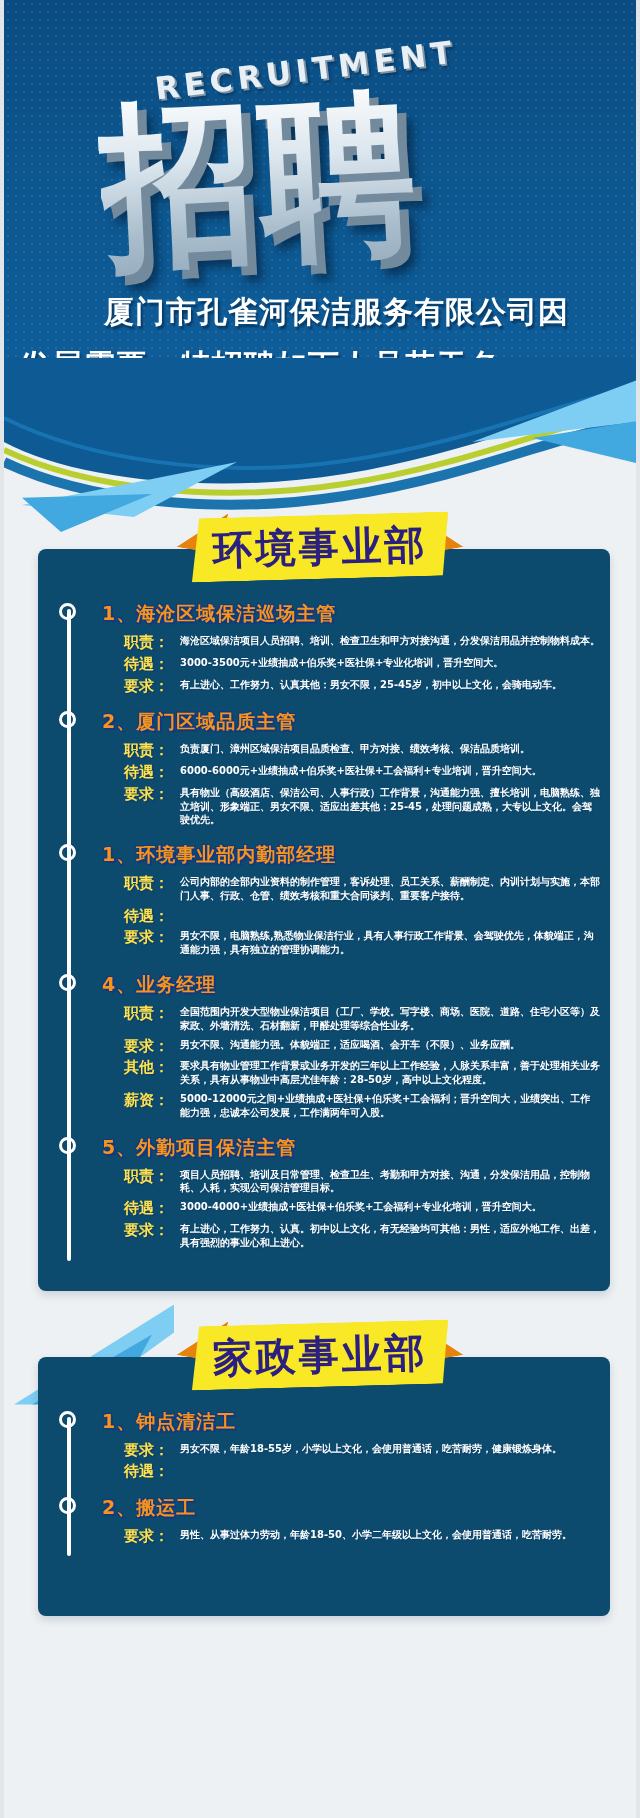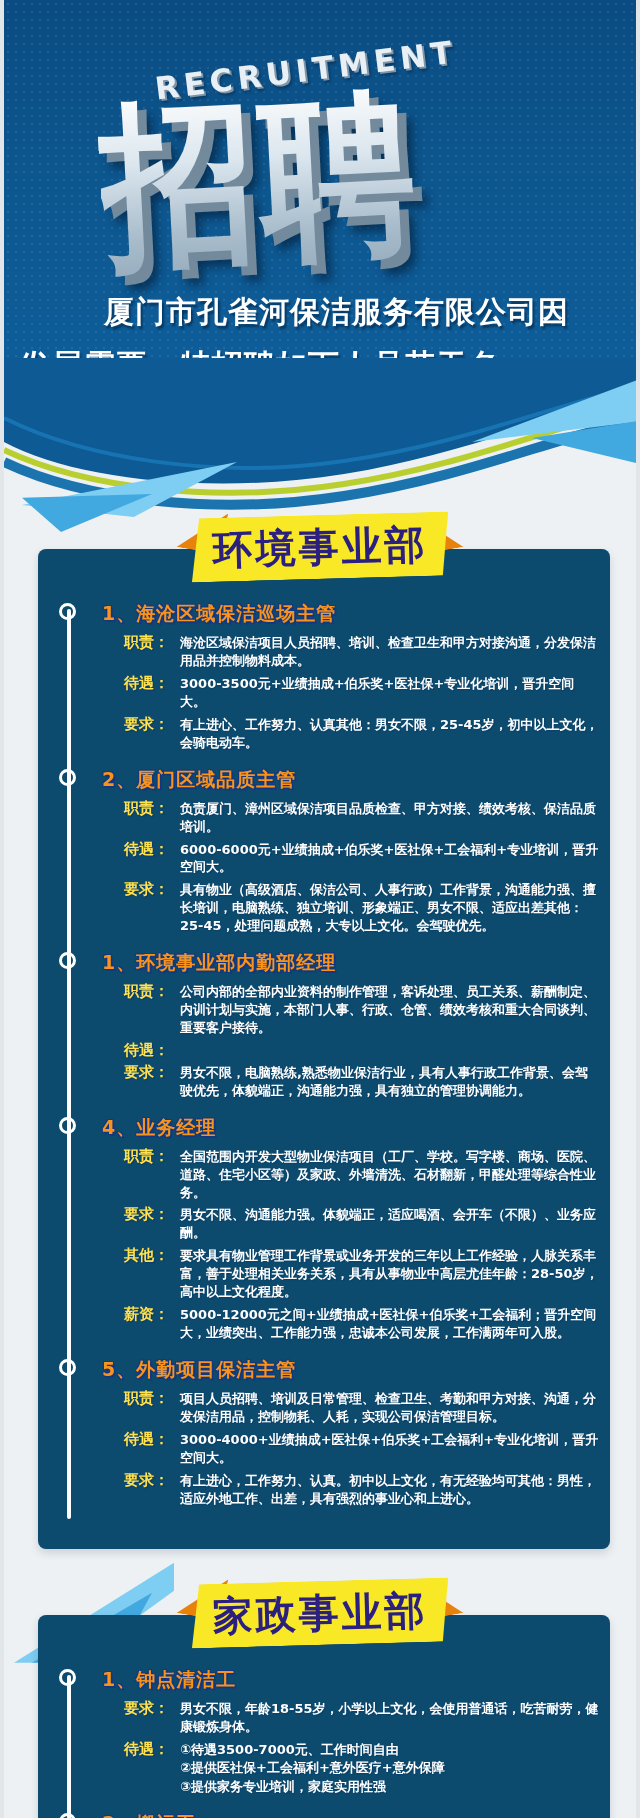--- a/index.html
+++ b/index.html
@@ -53,21 +53,21 @@
   .timeline{position:absolute;left:29px;top:60px;bottom:30px;width:4px;background:#fff;border-radius:2px;}
   .job{position:relative;margin-bottom:14px;}
   .job::before{content:'';position:absolute;left:-29px;top:2px;width:11px;height:11px;
     border:3px solid #fff;border-radius:50%;background:transparent;}
   .jtitle{margin-left:14px;font-size:19px;font-weight:900;color:#f8941d;letter-spacing:1px;
     text-shadow:-1px -1px 0 #14387f,1px -1px 0 #14387f,-1px 1px 0 #14387f,2px 2px 0 #14387f;
     margin-bottom:6px;}
   .field{display:flex;margin-bottom:3px;margin-left:36px;}
   .flabel{flex:none;width:56px;font-size:15px;font-weight:900;color:#ffe24d;
     text-shadow:1px 1px 1px rgba(15,45,95,.55);line-height:1.25;}
-  .fbody{flex:1;font-size:13px;font-weight:bold;color:#fff;line-height:1.38;
+  .fbody{flex:1;font-size:10px;font-weight:bold;color:#fff;line-height:1.38;
     text-shadow:1px 1px 1px rgba(10,50,95,.35);padding-top:1px;}
   .fbody .ln{margin-bottom:1px;}
   .sec2wrap{margin-top:32px;}
 </style>
 </head>
 <body>
 
 <div id="page">
 
   <div class="headwrap">
@@ -247,25 +247,20 @@
           <div class="job">
             <div class="jtitle">1、钟点清洁工</div>
             <div class="field">
               <span class="flabel">要求：</span>
               <div class="fbody">
                 <div class="ln">男女不限，年龄18-55岁，小学以上文化，会使用普通话，吃苦耐劳，健康锻炼身体。</div>
               </div>
             </div>
             <div class="field">
               <span class="flabel">待遇：</span>
-              <div class="fbody">
-                <div class="ln">①待遇3500-7000元、工作时间自由</div>
-                <div class="ln">②提供医社保+工会福利+意外医疗+意外保障</div>
-                <div class="ln">③提供家务专业培训，家庭实用性强</div>
-              </div>
             </div>
           </div>
           <div class="job">
             <div class="jtitle">2、搬运工</div>
             <div class="field">
               <span class="flabel">要求：</span>
               <div class="fbody">
                 <div class="ln">男性、从事过体力劳动，年龄18-50、小学二年级以上文化，会使用普通话，吃苦耐劳。</div>
               </div>
             </div>

